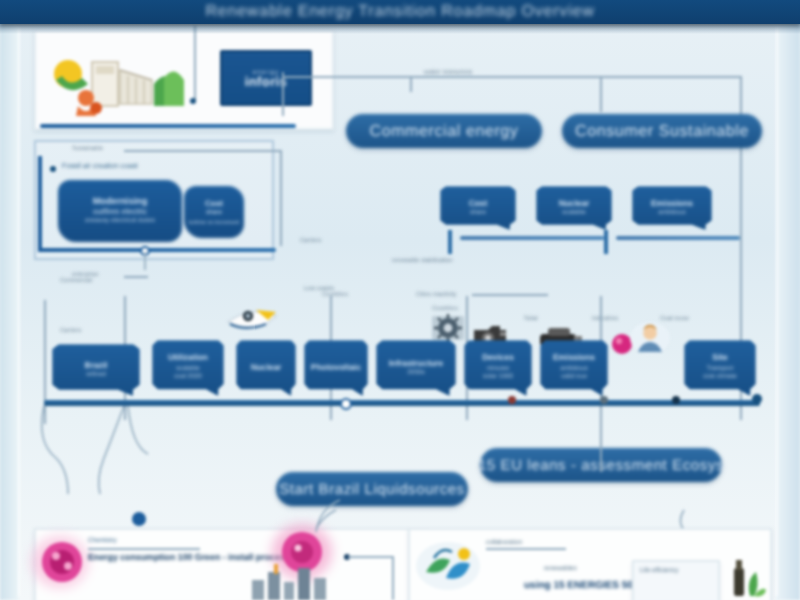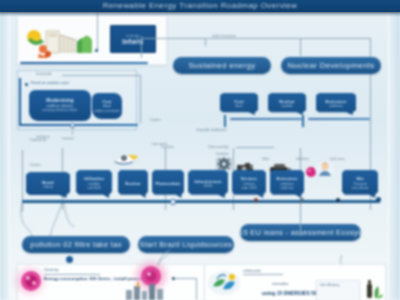--- a/index.html
+++ b/index.html
@@ -166,24 +166,24 @@
     <div class="dot" style="left:95px;top:49px;width:3px;height:3px;"></div>
 
     <div class="vline" style="left:141px;top:36px;height:22px;"></div>
     <div class="hline" style="left:141px;top:38px;width:230px;"></div>
     <div class="vline" style="left:370px;top:38px;height:72px;"></div>
     <div class="vline" style="left:300px;top:38px;height:18px;"></div>
     <div class="vline" style="left:205px;top:38px;height:8px;"></div>
     <div class="tick-lbl" style="left:212px;top:34px;font-size:3.4px;">water resources</div>
 
     <div class="pill lg" style="left:173px;top:57px;width:98px;height:17px;">
-      <span>Sustained energy</span>
+      <span>Commercial energy</span>
     </div>
     <div class="pill lg" style="left:281px;top:57px;width:100px;height:17px;">
-      <span>Nuclear Developments</span>
+      <span>Consumer Sustainable</span>
     </div>
 
     <div class="panel" style="left:17px;top:70px;width:118px;height:58px;"></div>
     <div class="vline" style="left:19px;top:78px;height:48px;width:2px;background:#1d5d9c;"></div>
     <div class="tick-lbl" style="left:36px;top:72px;">Sustainable</div>
     <div class="hline" style="left:62px;top:75px;width:78px;"></div>
     <div class="vline" style="left:140px;top:75px;height:48px;"></div>
     <div class="dot" style="left:25px;top:83px;width:3px;height:3px;"></div>
     <div class="tick-lbl" style="left:31px;top:81px;font-size:3.6px;color:#2b5c84;">Fossil air creation coast</div>
 
@@ -330,23 +330,20 @@
     <div class="dot gray" style="left:300px;top:198px;"></div>
     <div class="dot dark" style="left:336px;top:198px;"></div>
     <div class="dot" style="left:376px;top:197px;width:5px;height:5px;"></div>
 
     <svg style="position:absolute;left:10px;top:200px;" width="200" height="50">
       <path d="M12 3 q-4 18 6 26 q6 6 6 18" stroke="#8fa9bd" stroke-width=".8" fill="none"></path>
       <path d="M52 3 q-6 16 -10 26 q-4 10 -2 18" stroke="#8fa9bd" stroke-width=".8" fill="none"></path>
       <path d="M54 3 q2 20 10 24" stroke="#8fa9bd" stroke-width=".8" fill="none"></path>
     </svg>
 
-    <div class="pill" style="left:22px;top:236px;width:108px;height:17px;">
-      <span>pollution 02 filtre take tax</span>
-    </div>
     <div class="pill" style="left:138px;top:236px;width:96px;height:17px;">
       <span>Start Brazil Liquidsources</span>
     </div>
     <div class="pill" style="left:240px;top:224px;width:121px;height:17px;">
       <span>15 EU leans - assessment Ecosys</span>
     </div>
     <div class="dot big" style="left:66px;top:256px;"></div>
     <div class="vline" style="left:300px;top:210px;height:26px;"></div>
     <svg style="position:absolute;left:146px;top:253px;" width="40" height="26">
       <path d="M22 2 q-12 6 -14 22" stroke="#8fa9bd" stroke-width=".8" fill="none"></path>

